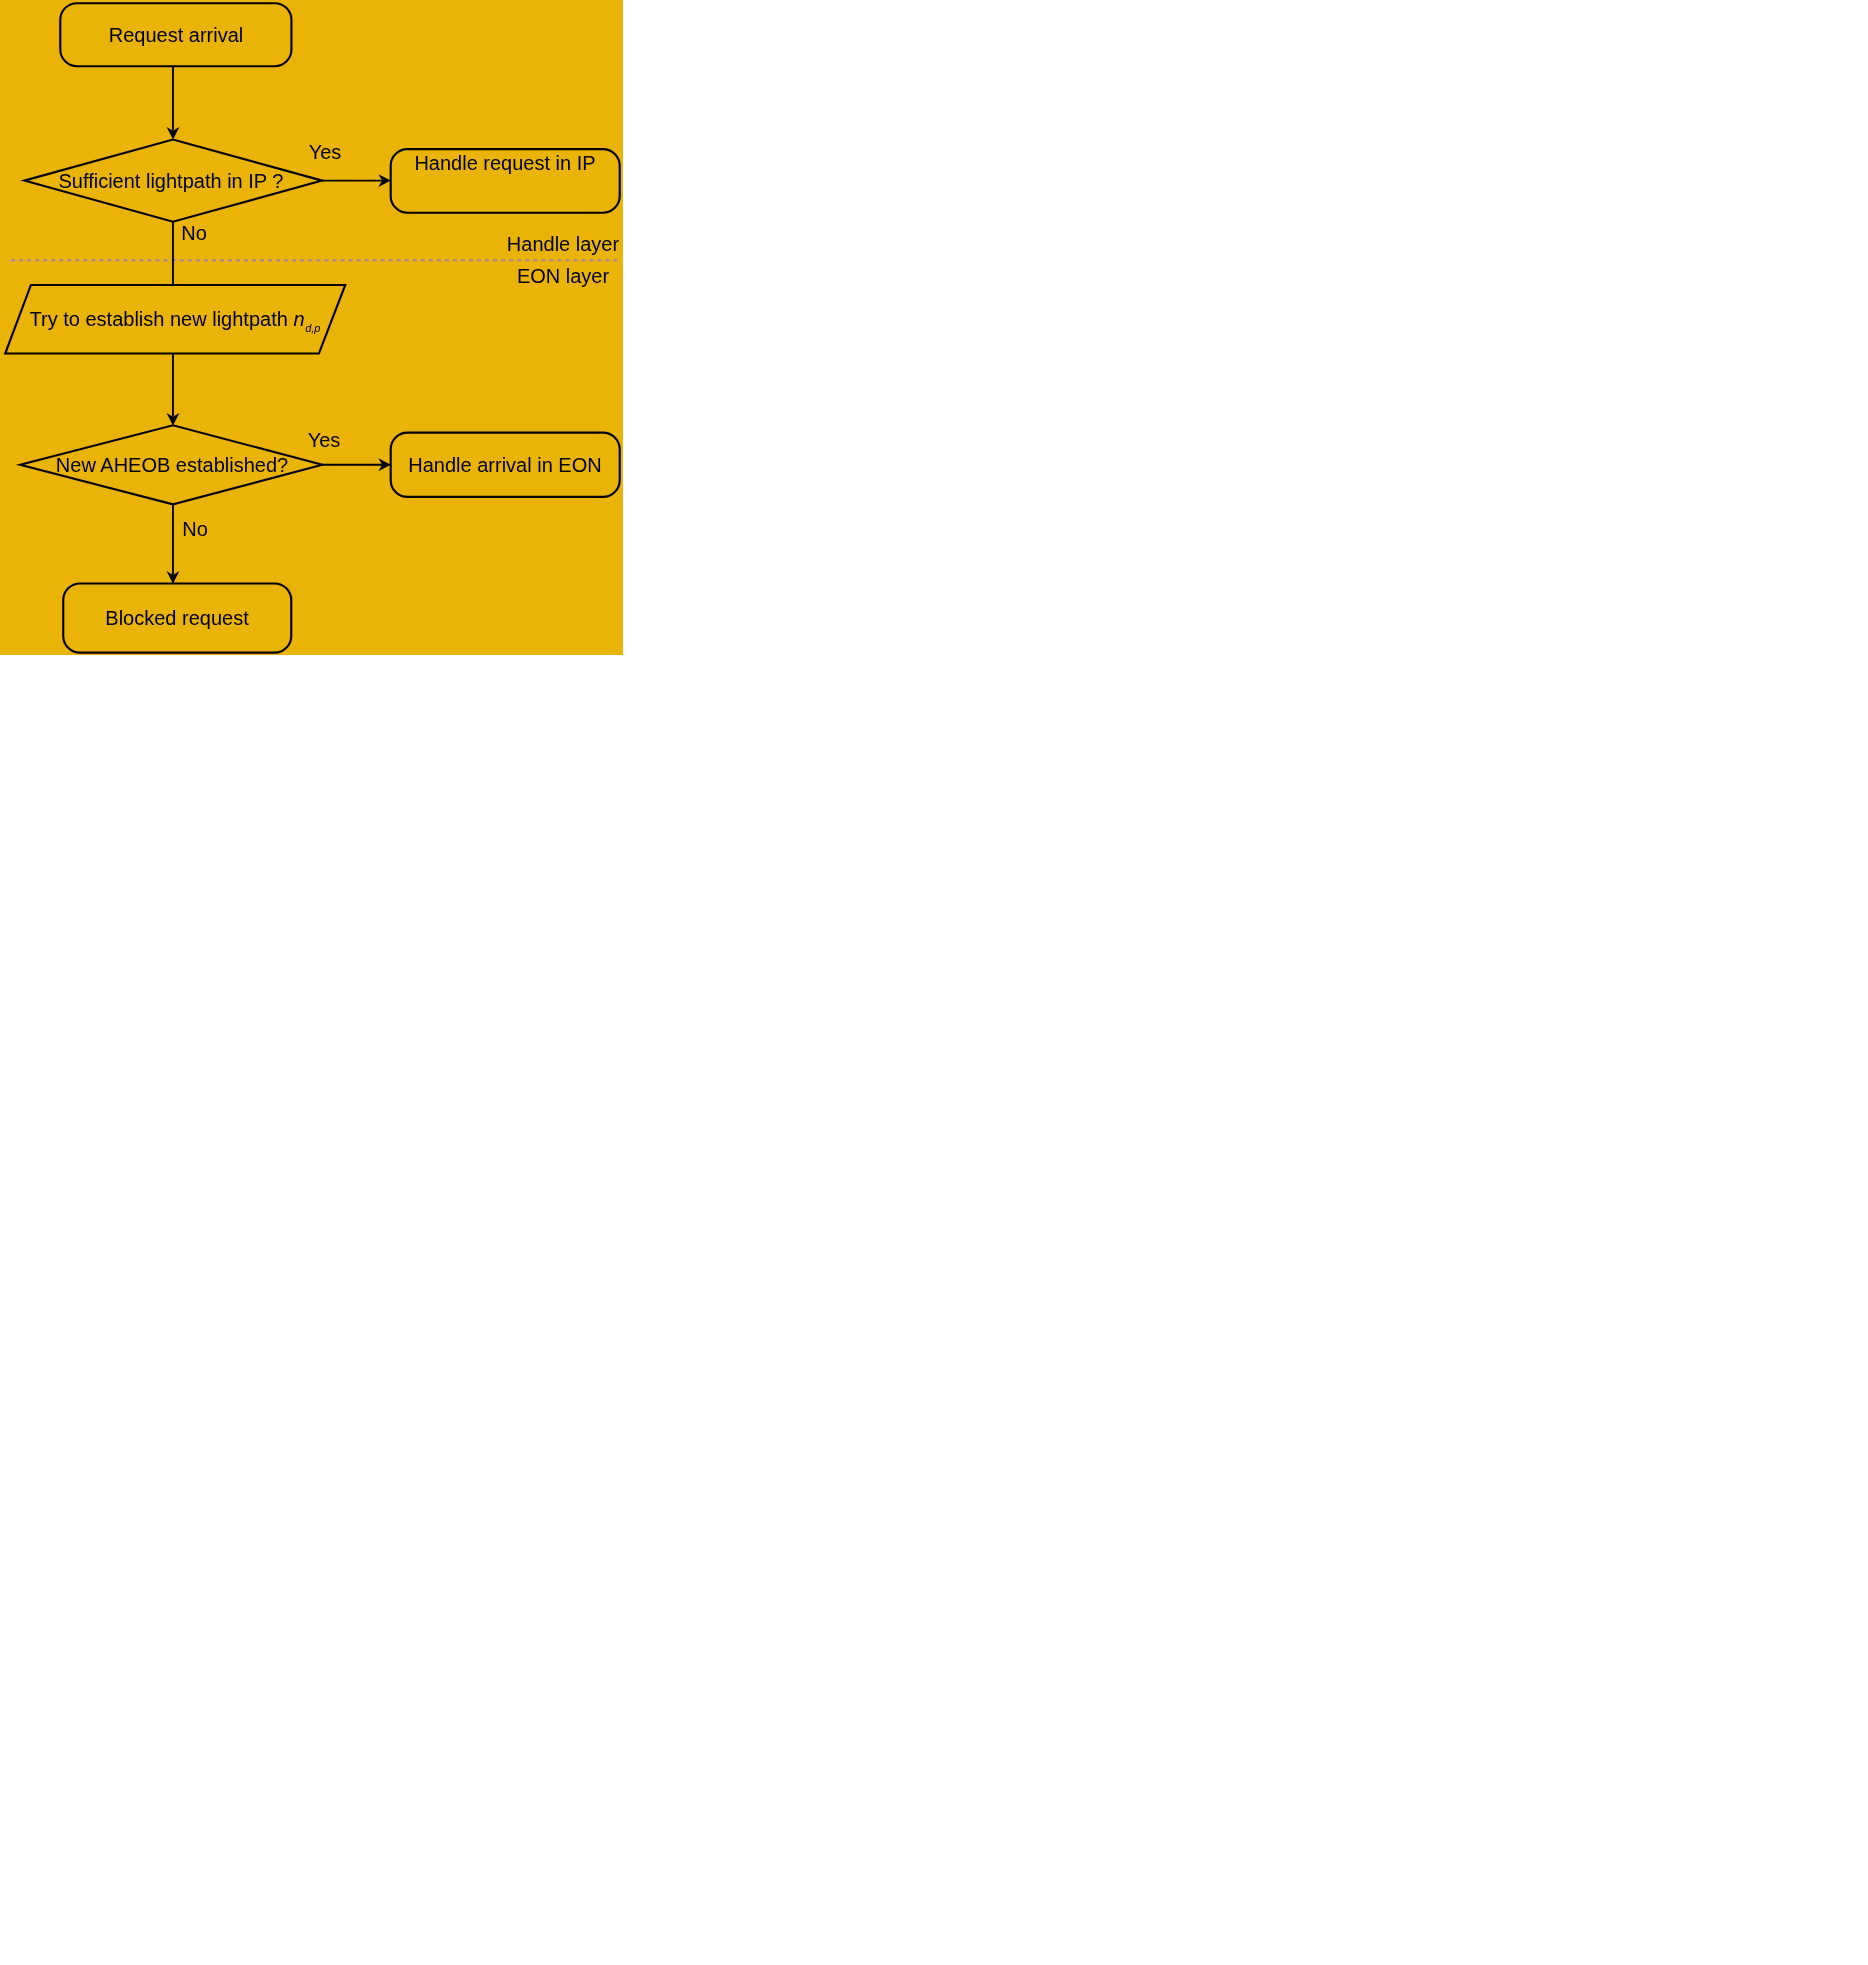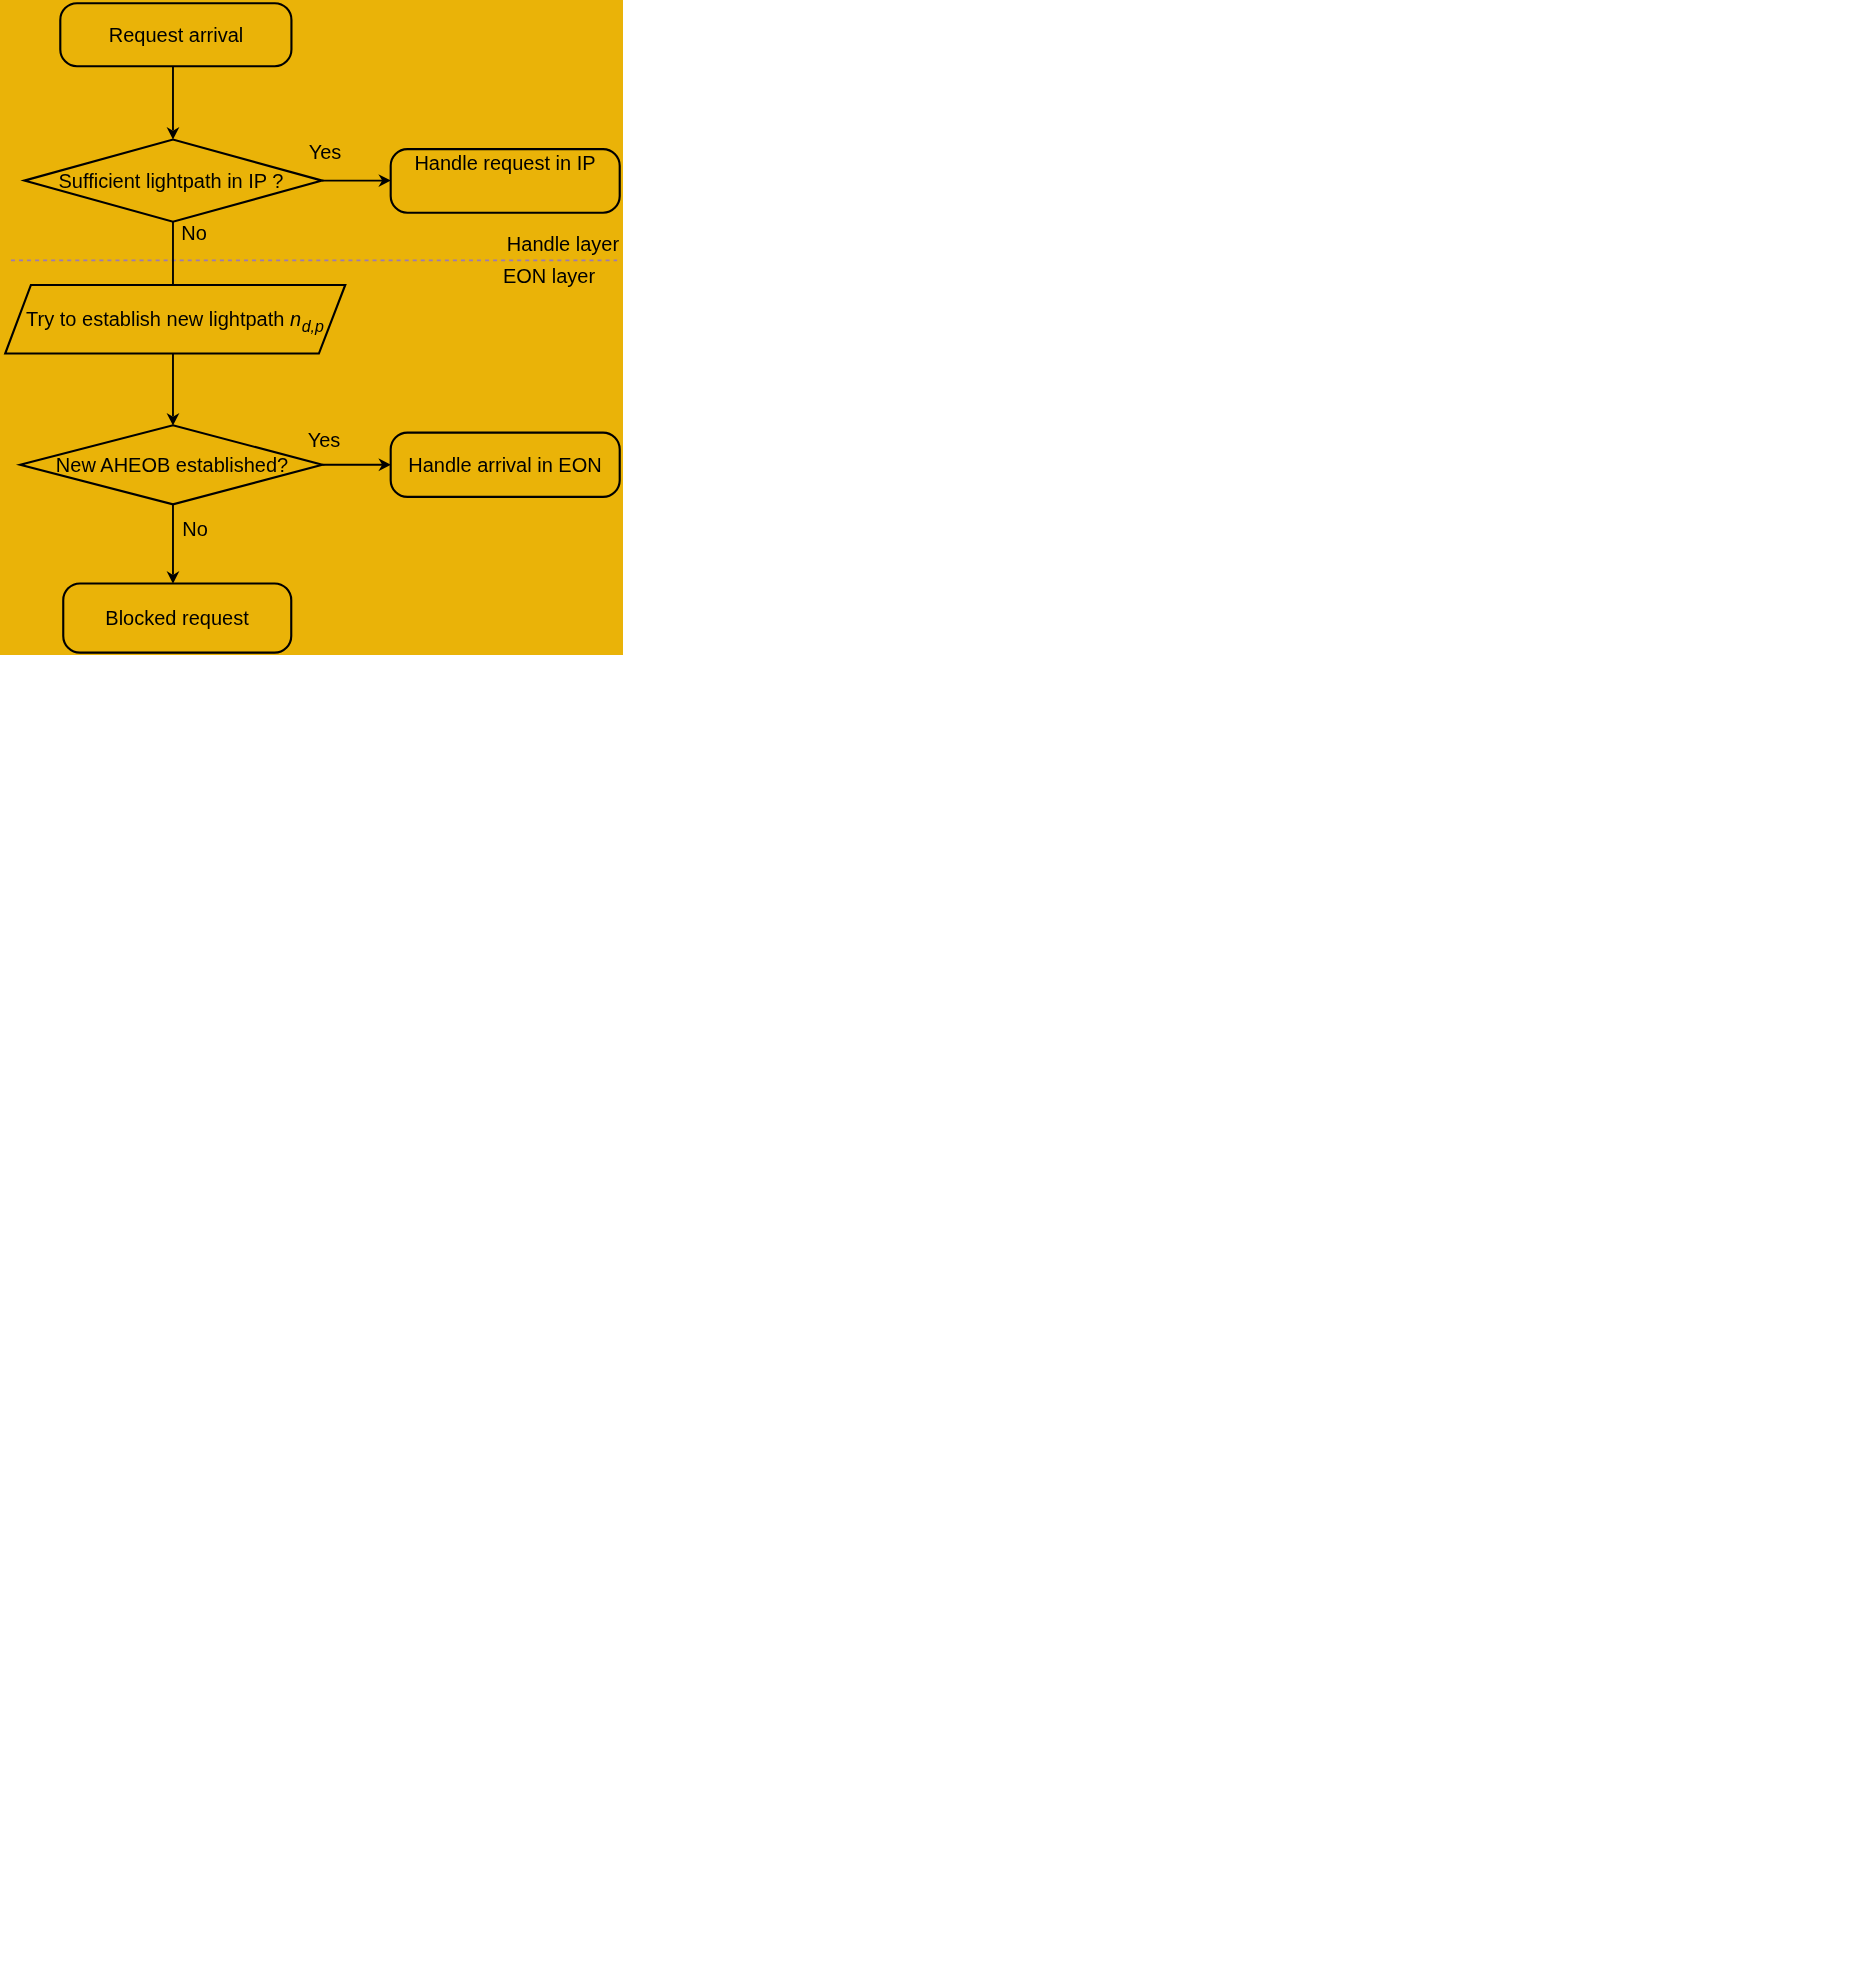--- a/index.html
+++ b/index.html
@@ -27,21 +27,21 @@
     white-space: nowrap;
     font-size: 20px;
     line-height: 1.15;
     text-align: center;
   }
   .mvar {
     font-style: italic;
   }
   .msub {
     font-style: italic;
-    font-size: 16px;
+    font-size: 11px;
     position: relative;
     top: 5.8px;
     margin-left: 0.6px;
   }
   .shape {
     fill: none;
     stroke: #000000;
     stroke-width: 3.3;
   }
   .edge {
@@ -110,21 +110,21 @@
   <div class="lbl" style="left:171px; top:181px;">Sufficient lightpath in IP ?</div>
 
   <div class="lbl" style="left:325px; top:152px;">Yes</div>
 
   <div class="lbl" style="left:194px; top:233px;">No</div>
 
   <div class="lbl" style="left:505px; top:163px;">Handle request in IP</div>
 
   <div class="lbl" style="left:563px; top:244px;">Handle layer</div>
 
-  <div class="lbl" style="left:549px; top:276px;">EON layer</div>
+  <div class="lbl" style="left:563px; top:276px;">EON layer</div>
 
   <div class="lbl" style="left:175px; top:319px;">
     <span>Try to establish new lightpath </span><span class="mvar">n</span><span class="msub">d,p</span>
   </div>
 
   <div class="lbl" style="left:172px; top:465px;">New AHEOB established?</div>
 
   <div class="lbl" style="left:324px; top:440px;">Yes</div>
 
   <div class="lbl" style="left:195px; top:529px;">No</div>

